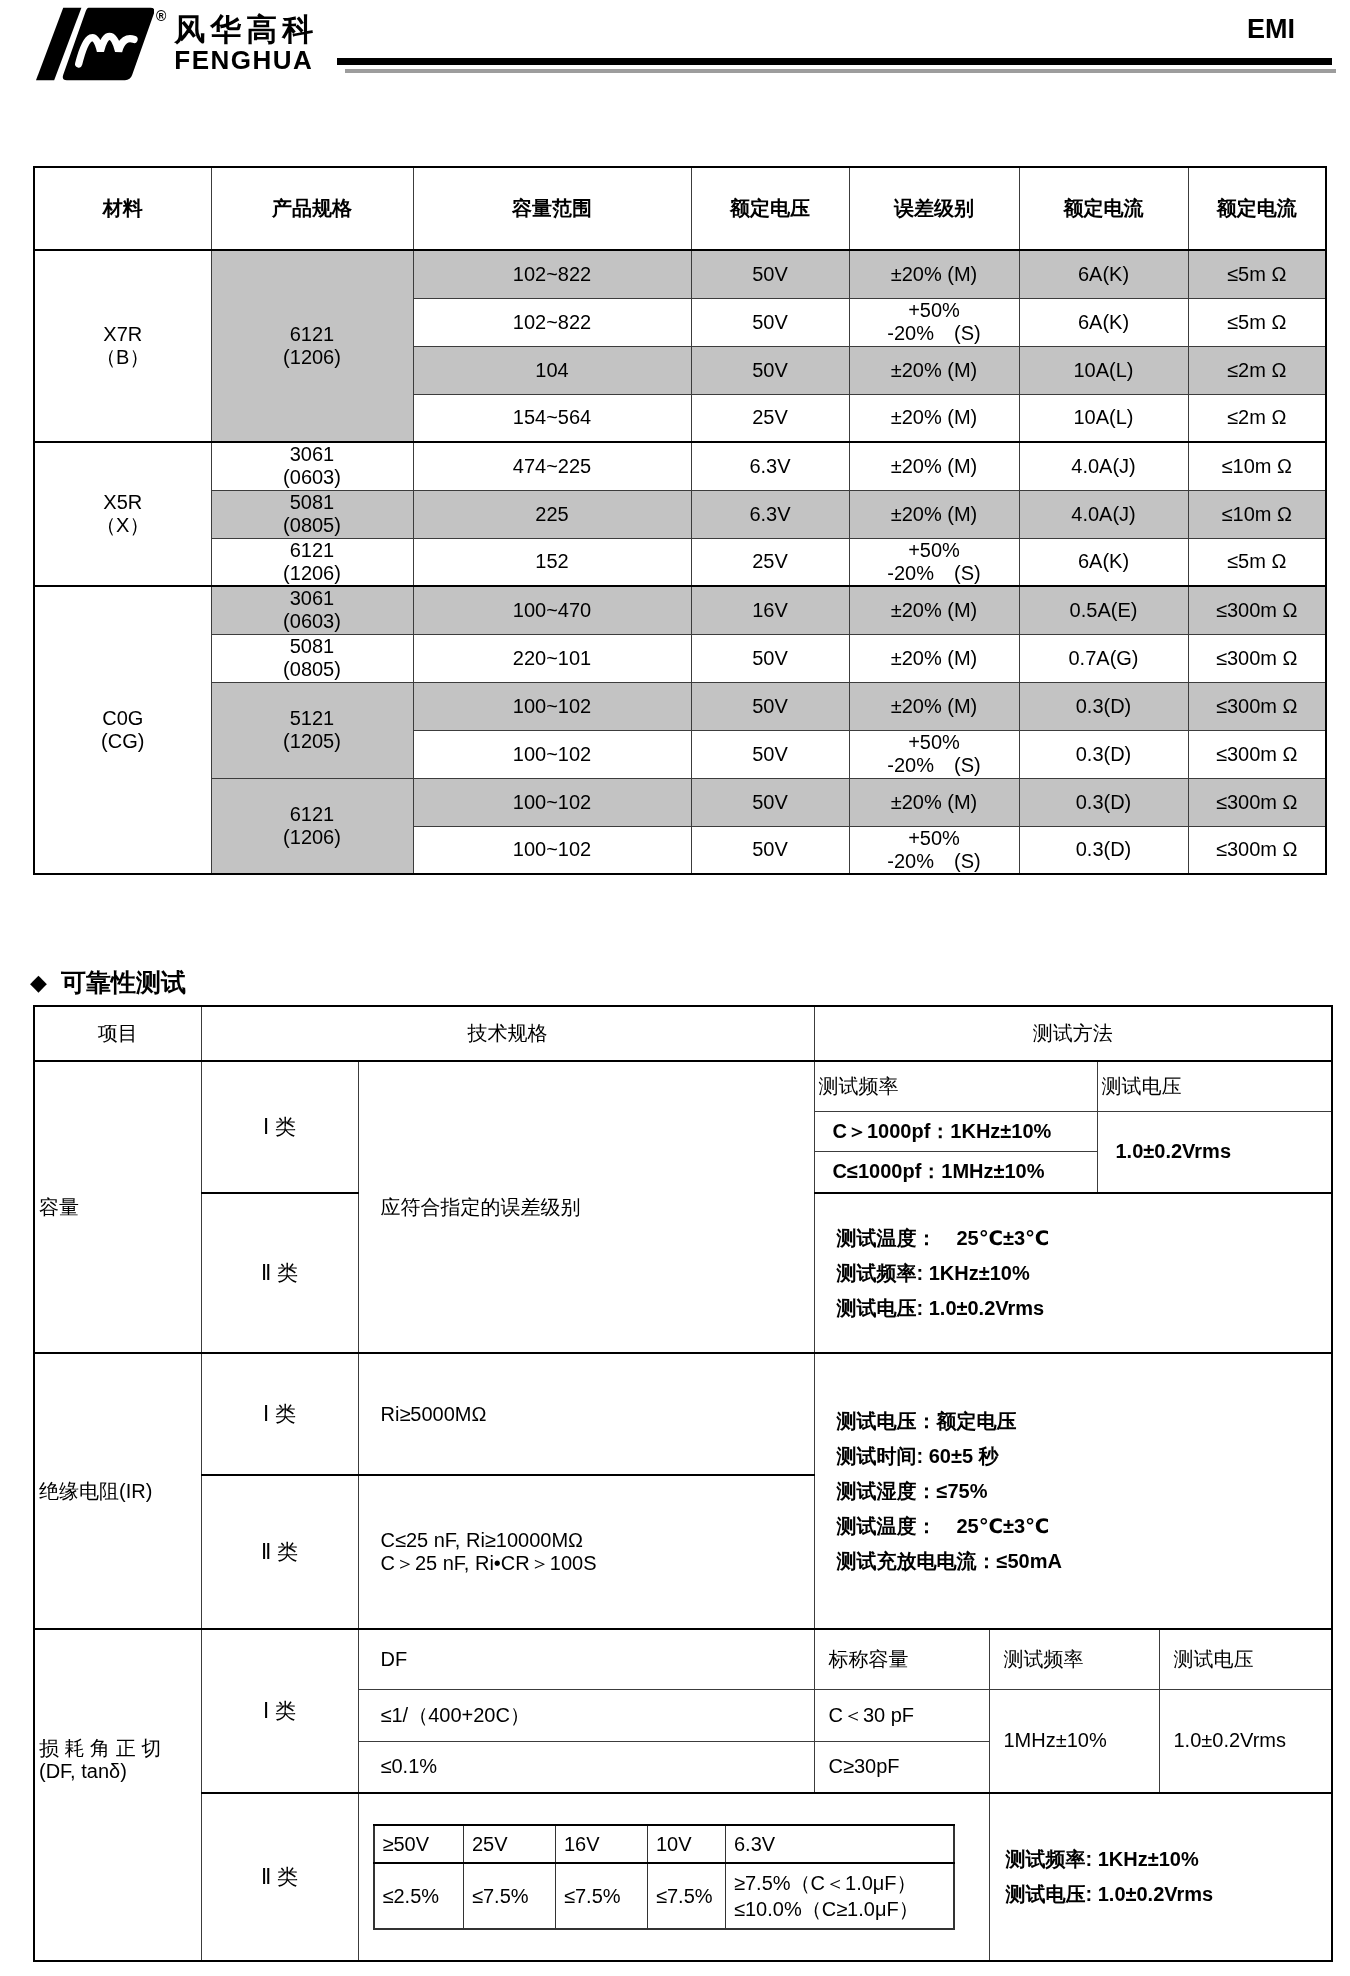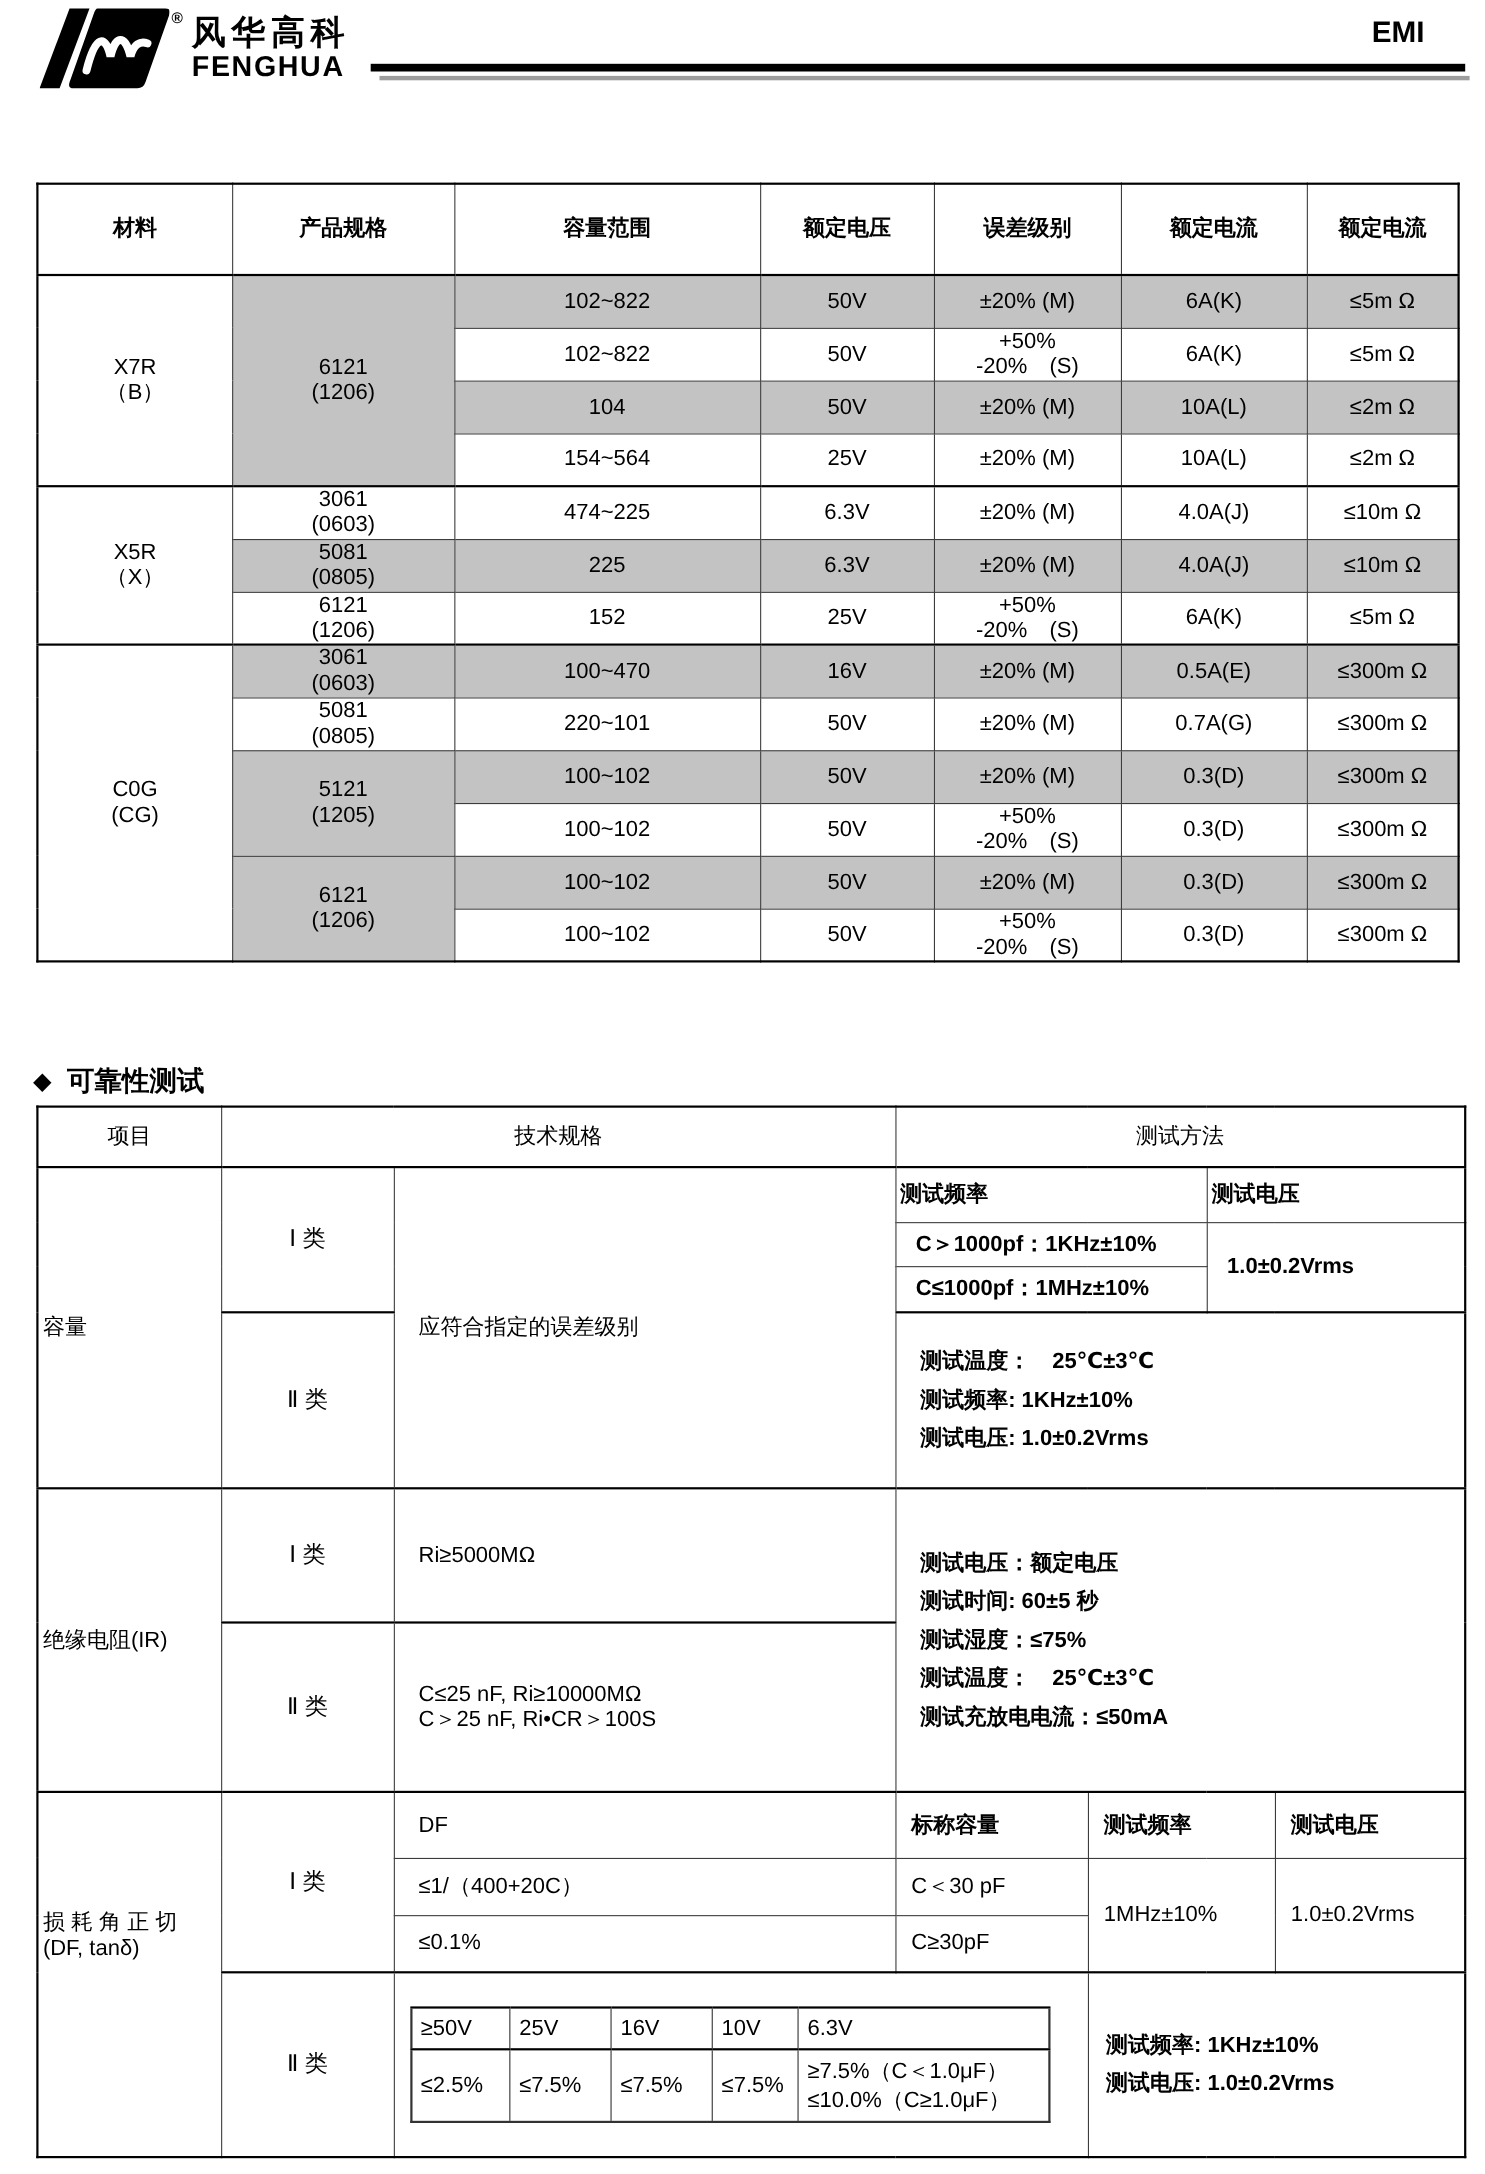--- a/index.html
+++ b/index.html
@@ -34,21 +34,21 @@
   
   .t2{position:absolute;left:33px;top:1005px;width:1298px;border:2px solid #000;}
   .t2 tr.hdr2 td{border-bottom:2px solid #000;}
   .t2 tr.sec td,.t2 tr.div2 td{border-top:2px solid #000;}
   .t2 .lbl{text-align:left;}
   .t2 .lbl-df{padding-bottom:70px;}
   .t2 .cls{font-size:21px;}
   .t2 .spec{text-align:left;padding-left:22px;}
   .t2 .spec-l{text-align:left;padding-left:22px;}
   .t2 .pad14{padding-left:14px;}
-  .t2 .mh{text-align:left;font-weight:bold;}
+  .t2 .mh{text-align:left;font-weight:normal;}
   .t2 .mtxt{text-align:left;padding-left:18px;font-weight:bold;}
   .t2 .mblock{text-align:left;padding-left:22px;font-weight:bold;line-height:1.75;border-radius:28px;}
   .t2 .mblock2{text-align:left;padding-left:16px;font-weight:bold;line-height:1.75;}
 
   
   .gridcell{vertical-align:middle;text-align:left;padding:0;}
   .inner{margin-left:14px;width:580px;border:2px solid #333;}
   .inner td{border:1.5px solid #333;text-align:left;padding:2px 8px;line-height:1.3;}
   .inner tr.ih{height:38px;}
   .inner tr.iv{height:66px;}

